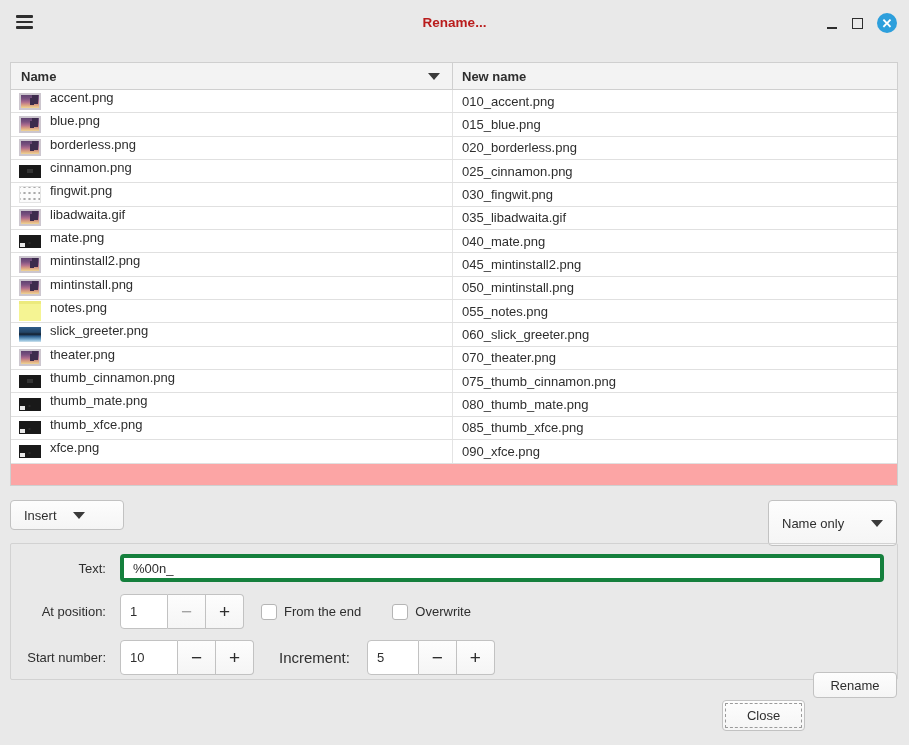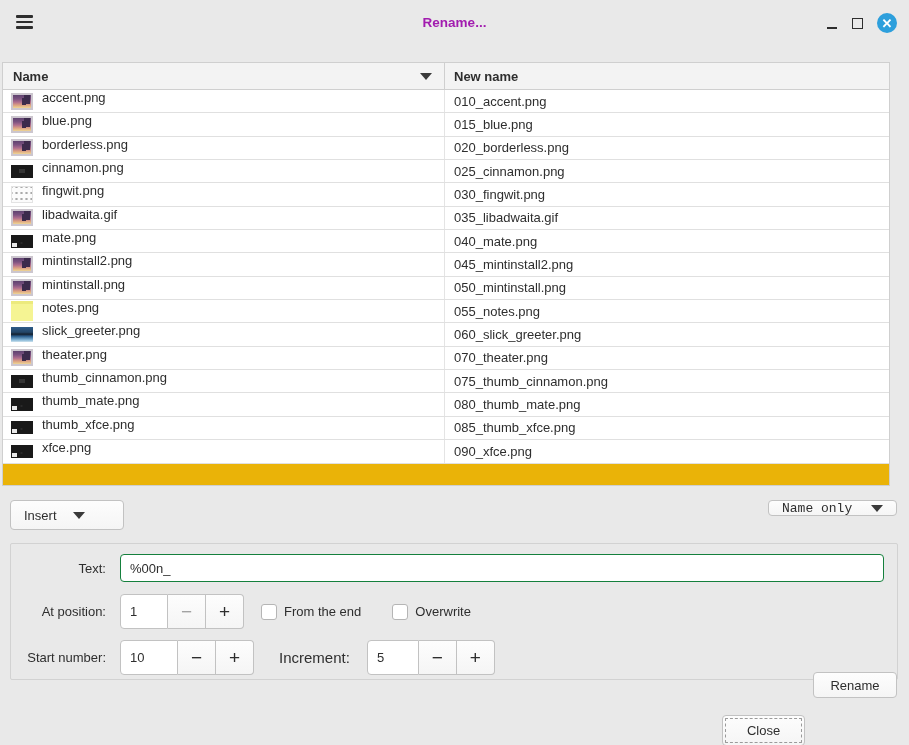--- a/index.html
+++ b/index.html
@@ -11,33 +11,33 @@
     color: #2e2e2e;
     overflow: hidden;
   }
 
   
   .titlebar { position: absolute; top: 0; left: 0; width: 100%; height: 46px; }
   .hamburger { position: absolute; left: 16px; top: 15px; width: 17px; height: 14px;
     display: flex; flex-direction: column; justify-content: space-between; cursor: pointer; }
   .hamburger span { display: block; height: 2.6px; background: #2e2e2e; border-radius: 1px; }
   .win-title { position: absolute; left: 0; top: 15px; width: 100%; text-align: center;
-    font-weight: bold; font-size: 13.5px; color: #a21caf; }
+    font-weight: bold; font-size: 13.5px; color: #b91c1c; }
   .win-controls { position: absolute; right: 12px; top: 10px; height: 26px;
     display: flex; align-items: center; gap: 14px; }
   .btn-min { width: 11px; height: 14px; position: relative; cursor: pointer; }
   .btn-min::after { content:""; position:absolute; left:0; bottom:1px; width:10px; height:2px; background:#2e2e2e; }
   .btn-max { width: 11px; height: 11px; border: 1.5px solid #2e2e2e; background: transparent; cursor: pointer; }
   .btn-close { width: 20px; height: 20px; border-radius: 50%; background: #2d9fdc;
     display: flex; align-items: center; justify-content: center; cursor: pointer; }
   .btn-close span { color: #fff; font-size: 13px; font-weight: bold; line-height: 1; transform: translateY(-0.5px); }
 
   
-  .file-table { position: absolute; left: 2px; top: 62px; width: 888px; height: 424px;
-    background: #eab308; border: 1px solid #cfcfcf; overflow: hidden; }
+  .file-table { position: absolute; left: 10px; top: 62px; width: 888px; height: 424px;
+    background: #fca5a5; border: 1px solid #cfcfcf; overflow: hidden; }
   .table-header { display: flex; height: 27px; background: #f3f3f3;
     border-bottom: 1px solid #cfcfcf; font-weight: bold; font-size: 13px; }
   .th-name { width: 442px; display: flex; align-items: center; padding-left: 10px;
     border-right: 1px solid #cfcfcf; cursor: pointer; }
   .th-name .spacer { flex: 1; }
   .sort-arrow { width: 0; height: 0; border-left: 6px solid transparent;
     border-right: 6px solid transparent; border-top: 7px solid #3a3a3a; margin-right: 12px; }
   .th-newname { flex: 1; display: flex; align-items: center; padding-left: 9px; cursor: pointer; }
 
   .table-row { display: flex; height: 23.35px; border-bottom: 1px solid #e0e0e0;
@@ -71,33 +71,33 @@
     width:30%; height:20%; background:#f3c35a; }
 
   
   .gtk-btn { background: linear-gradient(180deg, #fdfdfd, #f5f5f5);
     border: 1px solid #c2c2c2; border-radius: 4px; font-size: 13px; color: #2e2e2e;
     display: flex; align-items: center; cursor: pointer; }
   .dd-arrow { width: 0; height: 0; border-left: 6px solid transparent;
     border-right: 6px solid transparent; border-top: 7px solid #3a3a3a; }
   .insert-btn { position: absolute; left: 10px; top: 500px; width: 114px; height: 30px;
     padding: 0 13px; justify-content: flex-start; gap: 16px; }
-  .scope-select { position: absolute; left: 768px; top: 500px; width: 129px; height: 16px;
-    padding: 0 13px; justify-content: space-between; font-family: Liberation Mono, monospace; }
+  .scope-select { position: absolute; left: 768px; top: 500px; width: 129px; height: 46px;
+    padding: 0 13px; justify-content: space-between; }
 
   
   .panel { position: absolute; left: 10px; top: 543px; width: 888px; height: 137px;
     border: 1px solid #d2d2d2; border-radius: 2px; }
   .form-row { position: absolute; left: 0; width: 100%; display: flex; align-items: center; }
   .form-label { width: 95px; flex: none; text-align: right; font-size: 13px; margin-right: 14px; }
   .row-text { top: 10px; height: 28px; }
   .row-position { top: 50px; height: 35px; }
   .row-numbers { top: 96px; height: 35px; }
 
-  .text-input { width: 764px; height: 28px; border: 1px solid #15803d; border-radius: 4px;
+  .text-input { width: 764px; height: 28px; border: 4px solid #15803d; border-radius: 4px;
     background: #fff; font-family: "Liberation Sans", sans-serif; font-size: 13px;
     color: #2e2e2e; padding: 0 9px; outline: none; }
 
   .spinbox { display: flex; height: 35px; }
   .spin-entry { height: 35px; border: 1px solid #c2c2c2; border-radius: 4px 0 0 4px;
     background: #fff; font-family: "Liberation Sans", sans-serif; font-size: 13px;
     color: #2e2e2e; padding: 0 9px; outline: none; }
   .spin-btn { width: 38px; height: 35px; border: 1px solid #c2c2c2; border-left: none;
     background: linear-gradient(180deg, #fdfdfd, #f5f5f5); display: flex; align-items: center;
     justify-content: center; font-size: 19px; color: #2e2e2e; cursor: pointer; }
@@ -107,21 +107,21 @@
   .checkbox-item { display: flex; align-items: center; cursor: pointer; font-size: 13px; }
   .checkbox-box { width: 16px; height: 16px; background: #fff; border: 1px solid #b5b5b5;
     border-radius: 3px; margin-right: 7px; flex: none; }
   .cb-from-end { margin-left: 17px; }
   .cb-overwrite { margin-left: 31px; }
 
   .increment-label { font-size: 15px; margin: 0 17px 0 25px; }
 
   
   .close-btn { position: absolute; left: 722px; top: 700px; width: 83px; height: 31px;
-    justify-content: center; outline: 1px dashed #9a9a9a; outline-offset: -4px; margin-top: 15px; }
+    justify-content: center; outline: 1px dashed #9a9a9a; outline-offset: -4px; }
   .rename-btn { position: absolute; left: 813px; top: 672px; width: 84px; height: 26px;
     justify-content: center; }
 </style>
 </head>
 <body>
 
 <div class="titlebar">
   <div class="hamburger">
     <span></span>
       <span></span>

